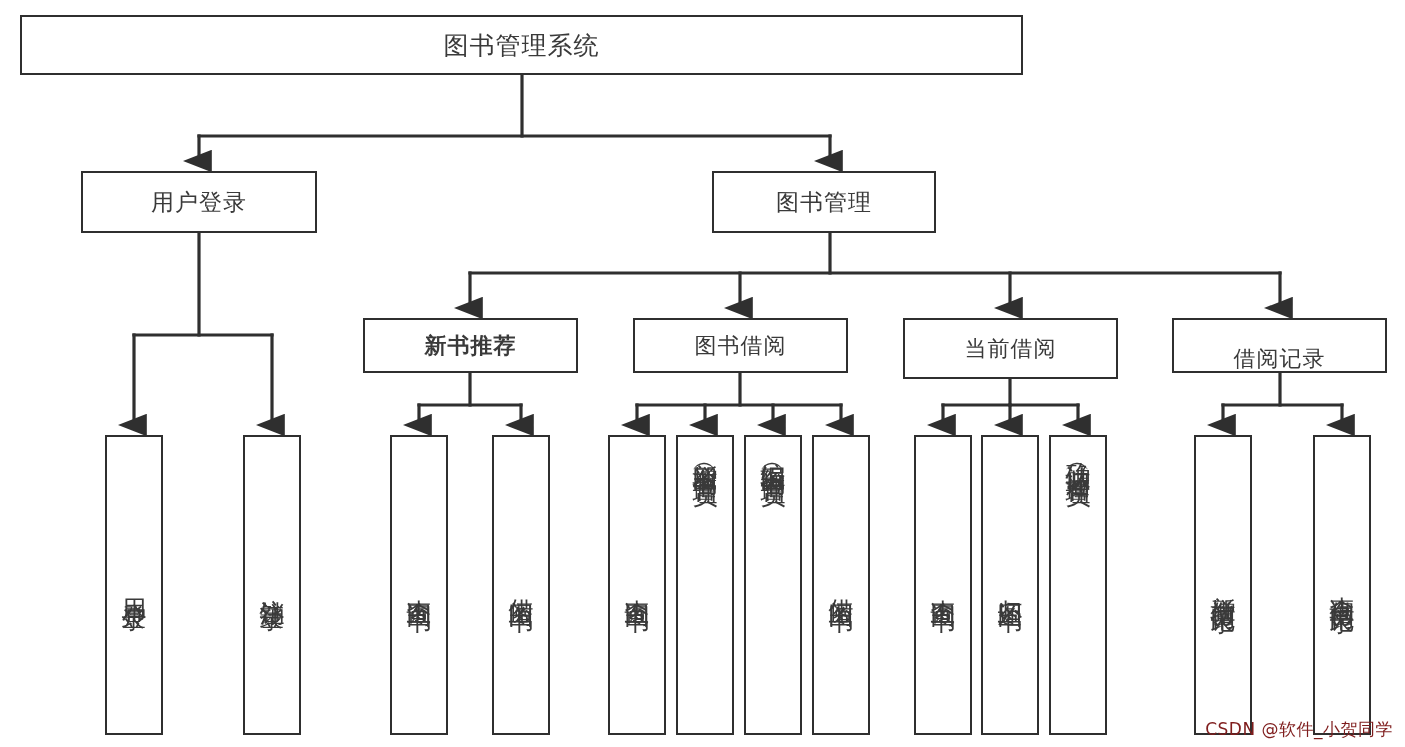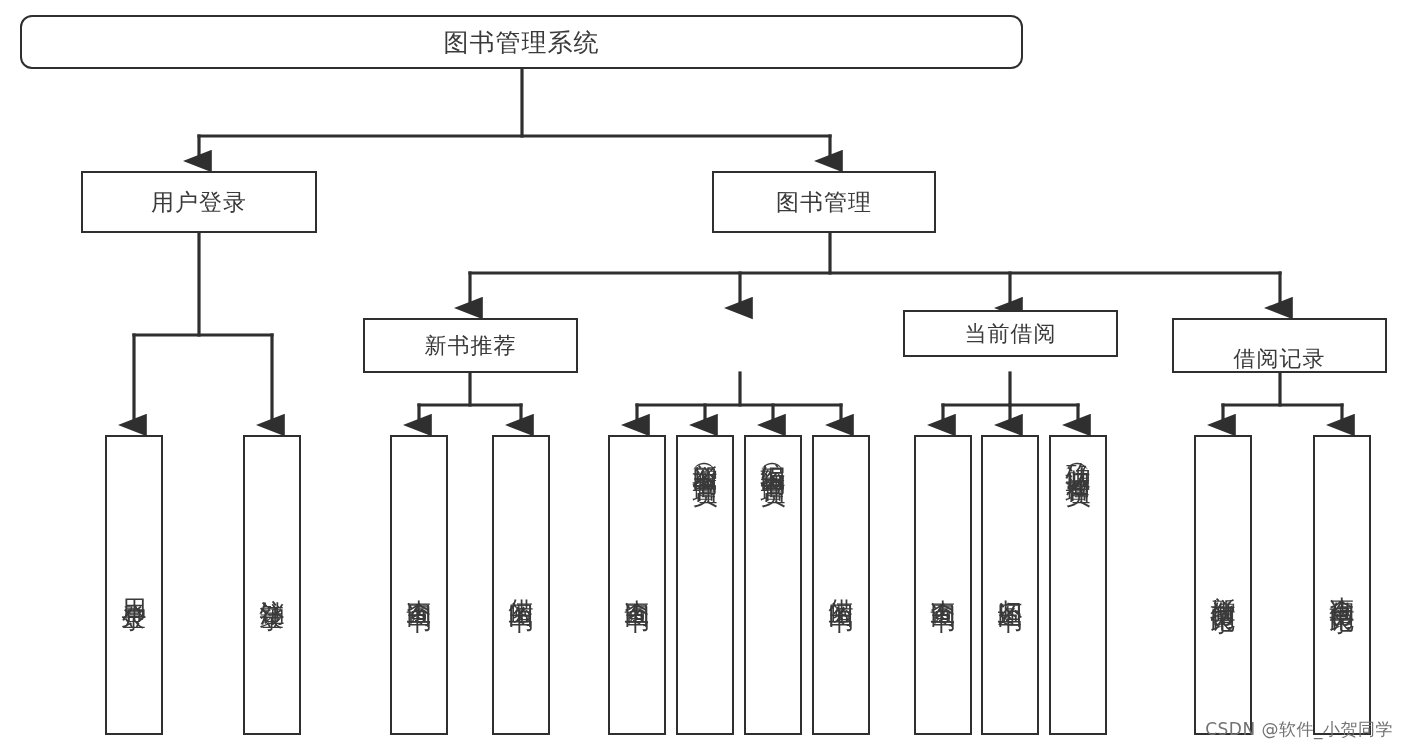--- a/index.html
+++ b/index.html
@@ -54,21 +54,21 @@
   }
   .node.leaf.centered{
     align-items:center;
     padding-top:0;
   }
   .watermark{
     position:absolute;
     right:12px;
     bottom:6px;
     font-size:17px;
-    color:#737373;
+    color:#7f1d1d;
     letter-spacing:.5px;
     white-space:nowrap;
     user-select:none;
   }
 </style>
 </head>
 <body>
 
 <div id="canvas">
 
@@ -115,35 +115,38 @@
       <path d="M1010,405 L1010,424" marker-end="url(#arrow)"></path>
       <path d="M1078,405 L1078,424" marker-end="url(#arrow)"></path>
 
       <path d="M1280,373 L1280,405"></path>
       <path d="M1223,405 L1342,405"></path>
       <path d="M1223,405 L1223,424" marker-end="url(#arrow)"></path>
       <path d="M1342,405 L1342,424" marker-end="url(#arrow)"></path>
     </g>
   </svg>
 
-  <div class="node root" style="left:20px;top:15px;width:1003px;height:54px;border-radius:12px;">
+  <div class="node root" style="left:20px;top:15px;width:1003px;height:60px;">
     <span class="lbl">图书管理系统</span>
   </div>
 
   <div class="node lvl1" style="left:81px;top:171px;width:236px;height:62px;">
     <span class="lbl">用户登录</span>
   </div>
   <div class="node lvl1" style="left:712px;top:171px;width:224px;height:62px;">
     <span class="lbl">图书管理</span>
   </div>
 
-  <div class="node lvl2" style="left:363px;top:318px;width:215px;height:55px;">
+  <div class="node lvl2" style="left:363px;top:318px;width:215px;height:55px;font-weight:bold;">
     <span class="lbl">新书推荐</span>
   </div>
-  <div class="node lvl2" style="left:903px;top:310px;width:215px;height:47px;">
+  <div class="node lvl2" style="left:633px;top:318px;width:215px;height:55px;">
+    <span class="lbl">图书借阅</span>
+  </div>
+  <div class="node lvl2" style="left:903px;top:318px;width:215px;height:61px;">
     <span class="lbl">当前借阅</span>
   </div>
   <div class="node lvl2" style="left:1172px;top:318px;width:215px;height:55px;align-items:flex-end;">
     <span class="lbl">借阅记录</span>
   </div>
 
   <div class="node leaf centered" style="left:105px;top:435px;width:58px;height:300px;">
     <span class="lbl">用户登录</span>
   </div>
   <div class="node leaf centered" style="left:243px;top:435px;width:58px;height:300px;">

